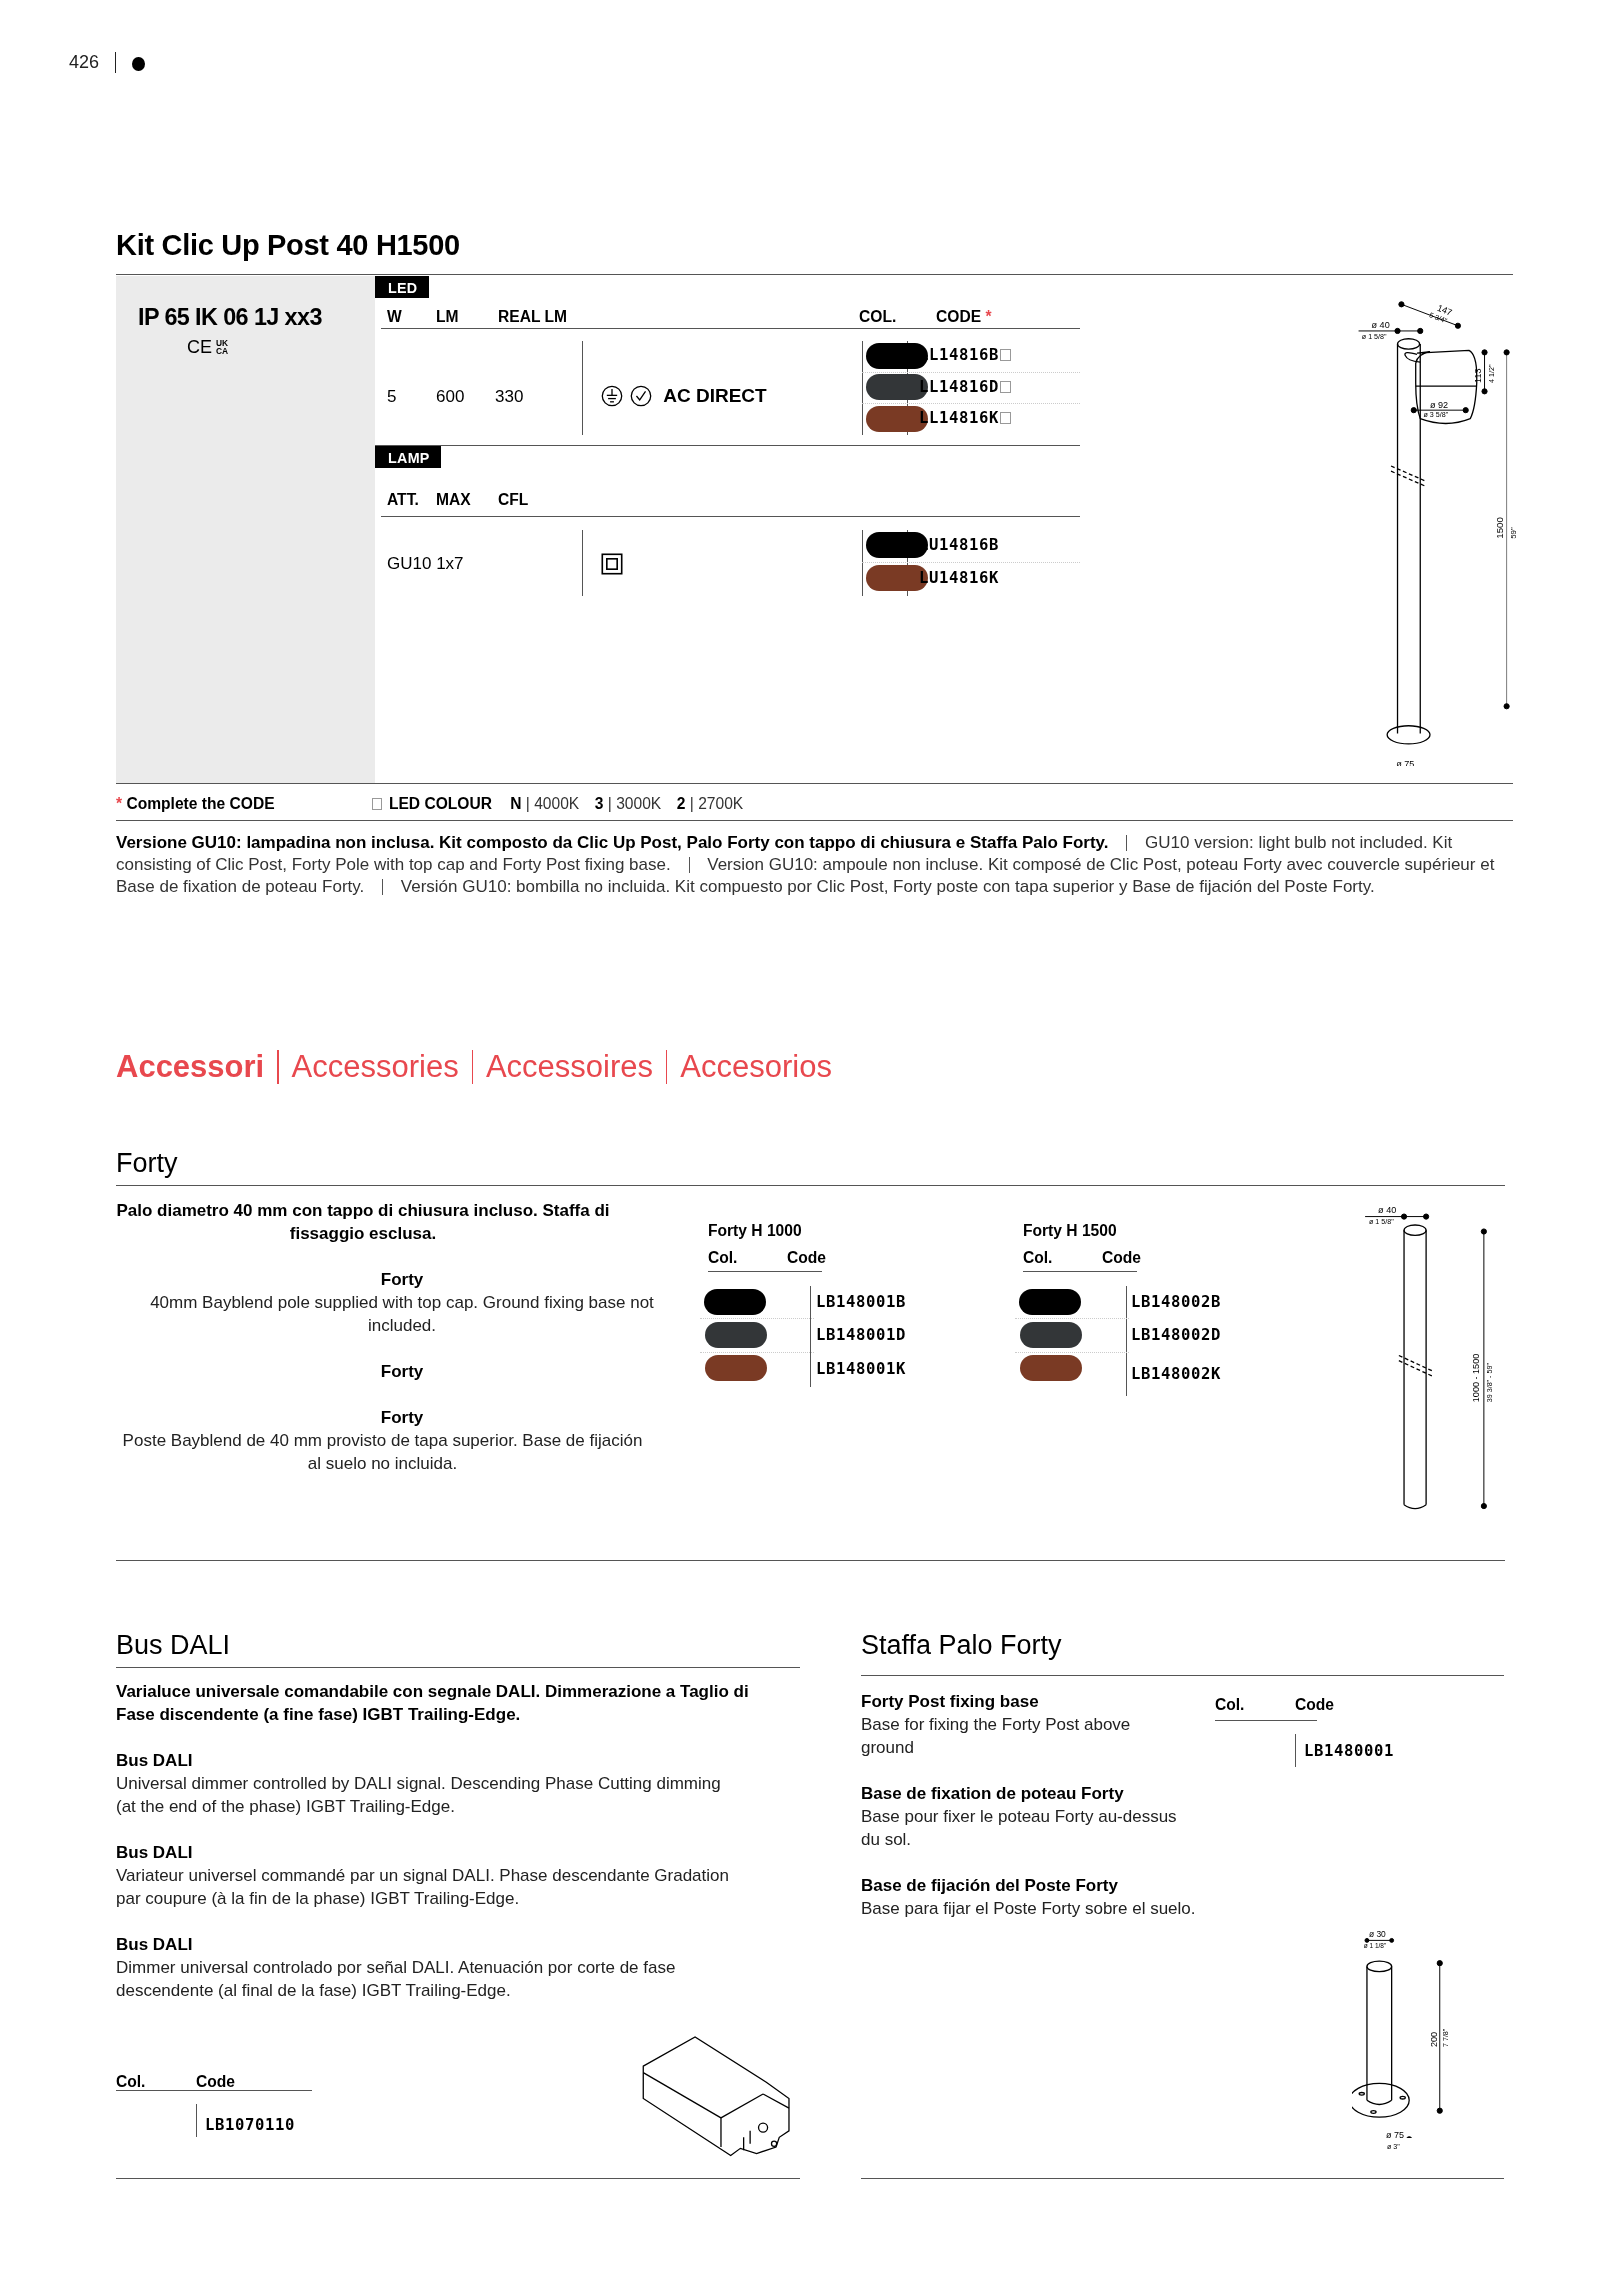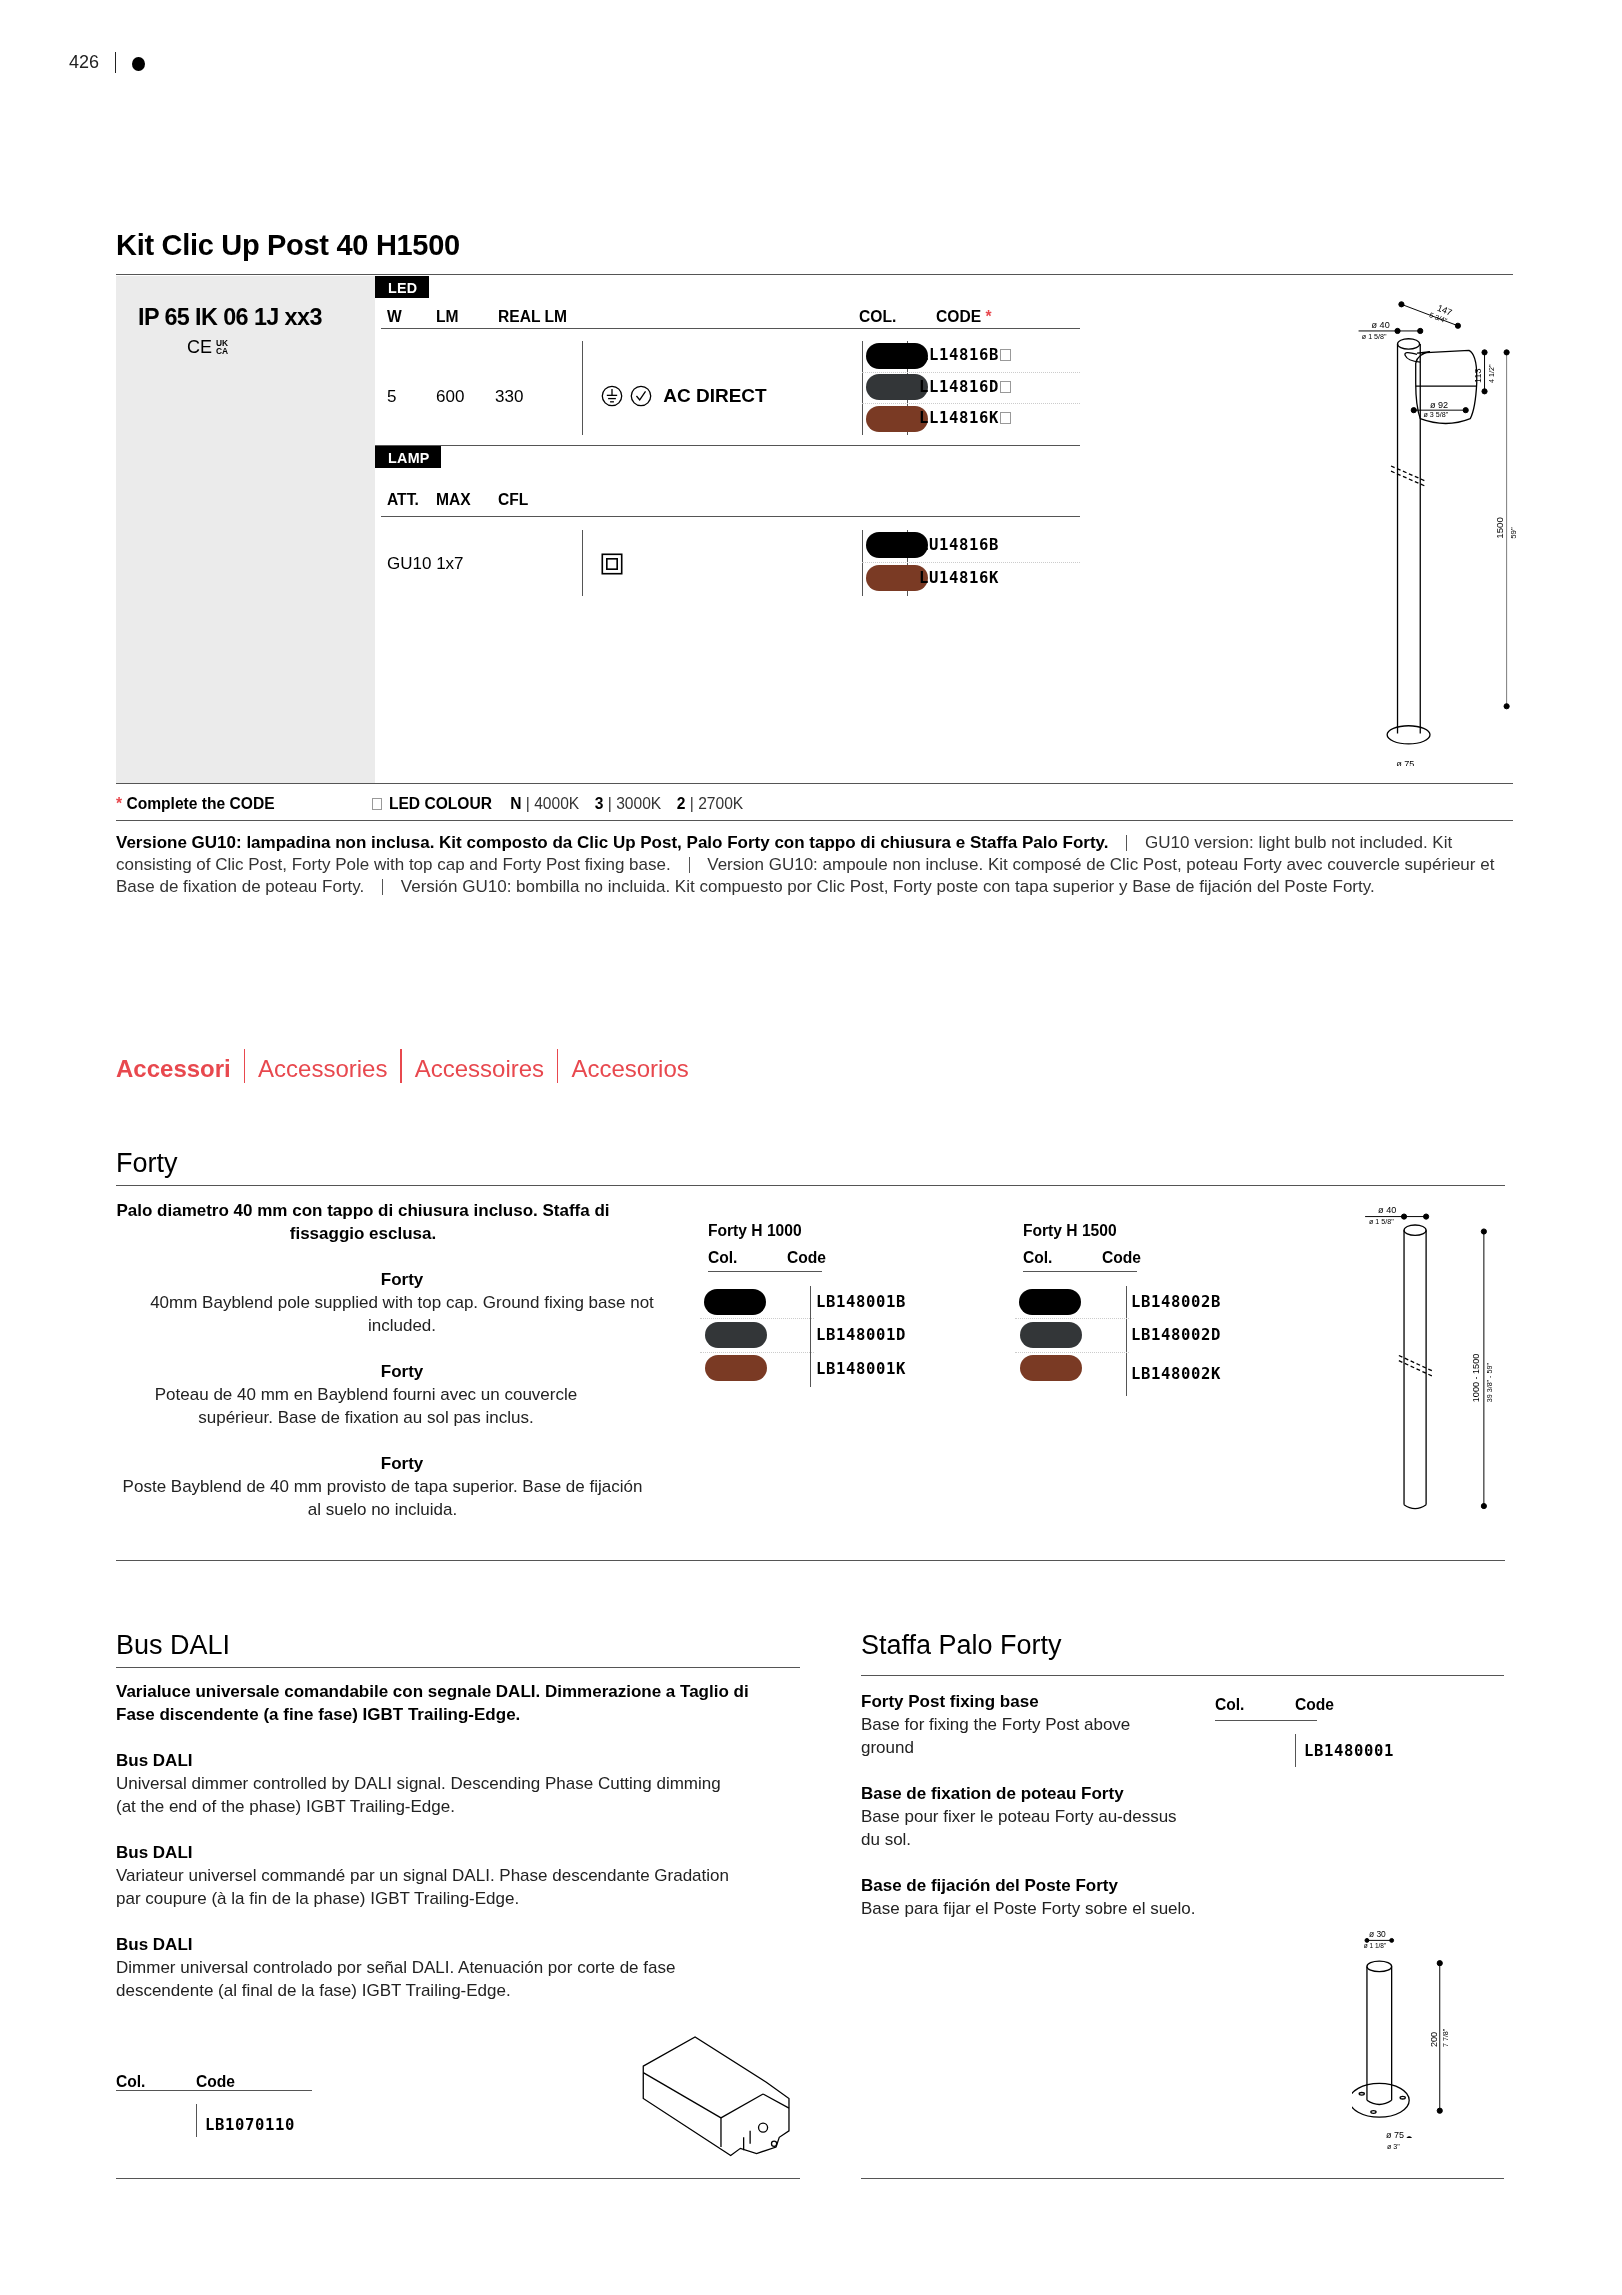--- a/index.html
+++ b/index.html
@@ -31,21 +31,21 @@
   .code { font-family: "DejaVu Sans Mono", "Liberation Mono", monospace; font-size: 15.6px; font-weight: 700; letter-spacing: 0.6px; }
   .code .box { display: inline-block; width: 10.4px; height: 11.7px; border: 1.3px solid #999; margin-left: 1.3px; vertical-align: -0.6px; }
 
   .red { color: #e8484e; }
   .note-row { font-size: 15.6px; font-weight: 700; }
   .desc { left: 116px; top: 832px; width: 1397px; font-size: 17px; line-height: 22px; color: #333; font-weight: 300; }
   .desc b { color: #000; font-weight: 700; }
   .pipe { display: inline-block; width: 0.6px; height: 15.6px; background: #555; margin: 0 18px; vertical-align: -2.6px; }
 
   
-  .acc-title { left: 116px; top: 1049px; font-size: 24px; color: #e8484e; font-weight: 300; white-space: nowrap; }
+  .acc-title { left: 116px; top: 1049px; font-size: 31px; color: #e8484e; font-weight: 300; white-space: nowrap; }
   .acc-title b { font-weight: 700; }
   .acc-title .sep { display: inline-block; width: 1.3px; height: 34px; background: #e8484e; margin: 0 13px; vertical-align: -6.5px; }
 
   .sec-title { font-size: 27px; font-weight: 400; }
   .para { font-size: 17px; line-height: 23px; color: #222; font-weight: 300; }
   .para b { font-weight: 700; color: #000; }
   .mini-head { font-size: 15.6px; font-weight: 700; }
 
   svg { display: block; }
 </style>
@@ -213,21 +213,20 @@
 <div class="abs sec-title" style="left:116px; top:1148px;">Forty</div>
 <div class="abs hrule" style="left:116px; top:1185px; width:1389px;"></div>
 
 <div class="abs para" style="left:116px; top:1199px; width:572px;text-align:center;">
   <b style="display:block; width:494px;">Palo diametro 40 mm con tappo di chiusura incluso. Staffa di fissaggio esclusa.</b>
   <div style="height:23px"></div>
   <b style="display:block">Forty</b>
   <span style="display:block">40mm Bayblend pole supplied with top cap. Ground fixing base not included.</span>
   <div style="height:23px"></div>
   <b style="display:block">Forty</b>
-  <span style="display:block; width:500px;">Poteau de 40 mm en Bayblend fourni avec un couvercle supérieur. Base de fixation au sol pas inclus.</span>
   <div style="height:23px"></div>
   <b style="display:block">Forty</b>
   <span style="display:block; width:533px;">Poste Bayblend de 40 mm provisto de tapa superior. Base de fijación al suelo no incluida.</span>
 </div>
 
 <div class="abs mini-head" style="left:708px; top:1222px;">Forty H 1000</div>
 <div class="abs mini-head" style="left:708px; top:1249px;">Col.</div>
 <div class="abs mini-head" style="left:787px; top:1249px;">Code</div>
 <div class="abs hrule" style="left:708px; top:1271px; width:114px;"></div>
 <div class="abs vline" style="left:810px; top:1286px; height:101px;"></div>

